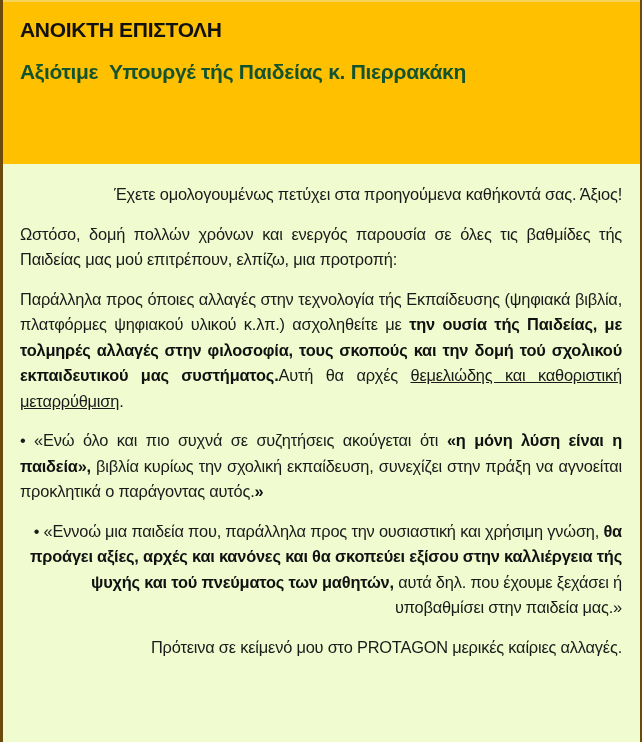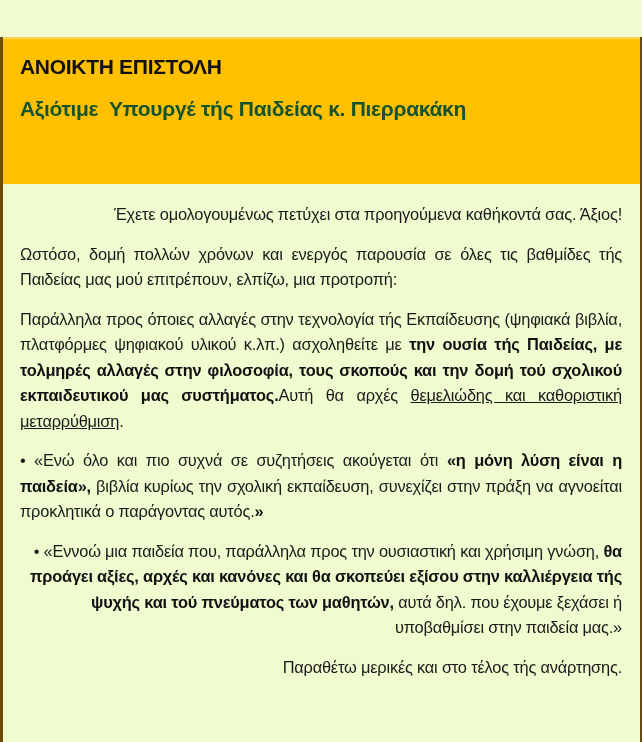--- a/index.html
+++ b/index.html
@@ -17,25 +17,24 @@
       position: relative;
       width: 642px;
       height: 742px;
       box-sizing: border-box;
       border-left: 3px solid #6b4a0c;
       border-right: 2px solid #6b4a0c;
       background: #f0fbcf;
     }
     .header {
       background: #ffc000;
-      height: 147px;
+      height: 164px;
       box-sizing: border-box;
       padding: 14px 0 0 17px;
       border-top: 2px solid #f6d45a;
-      margin-top: 37px;
     }
     .header .title1 {
       font-size: 21px;
       font-weight: bold;
       color: #111;
       letter-spacing: -0.3px;
       line-height: 28px;
     }
     .header .title2 {
       font-size: 21px;
@@ -81,16 +80,16 @@
     <p class="left">Έχετε ομολογουμένως πετύχει στα προηγούμενα καθήκοντά σας. Άξιος!</p>
 
     <p>Ωστόσο, δομή πολλών χρόνων και ενεργός παρουσία σε όλες τις βαθμίδες τής Παιδείας μας μού επιτρέπουν, ελπίζω,  μια προτροπή:</p>
 
     <p><span>Παράλληλα προς όποιες αλλαγές στην τεχνολογία τής Εκπαίδευσης (ψηφιακά βιβλία, πλατφόρμες ψηφιακού  υλικού κ.λπ.) ασχοληθείτε με </span><b>την ουσία τής Παιδείας, με τολμηρές αλλαγές στην φιλοσοφία, τους σκοπούς και την δομή τού σχολικού εκπαιδευτικού μας συστήματος.</b><span>Αυτή θα αρχές </span><u>θεμελιώδης και καθοριστική μεταρρύθμιση</u><span>.</span></p>
 
     <p><span>• «Ενώ  όλο και πιο συχνά σε συζητήσεις ακούγεται ότι </span><b>«η μόνη λύση είναι η παιδεία»,</b><span> βιβλία κυρίως την σχολική εκπαίδευση, συνεχίζει στην πράξη να αγνοείται προκλητικά ο παράγοντας αυτός.</span><b>»</b></p>
 
     <p class="left"><span>• «Εννοώ μια παιδεία που, παράλληλα προς την ουσιαστική και χρήσιμη  γνώση, </span><b>θα προάγει αξίες, αρχές και κανόνες και θα σκοπεύει εξίσου στην καλλιέργεια τής ψυχής και τού πνεύματος των μαθητών,</b><span> αυτά δηλ. που έχουμε ξεχάσει ή υποβαθμίσει στην παιδεία μας.»</span></p>
 
+    <p class="left">Πρότεινα σε κείμενό μου στο PROTAGON μερικές καίριες αλλαγές.</p>
 
-    <p class="left">Παραθέτω μερικές και στο τέλος τής ανάρτησης.</p>
   </div>
 </div>
 
 </body></html>

